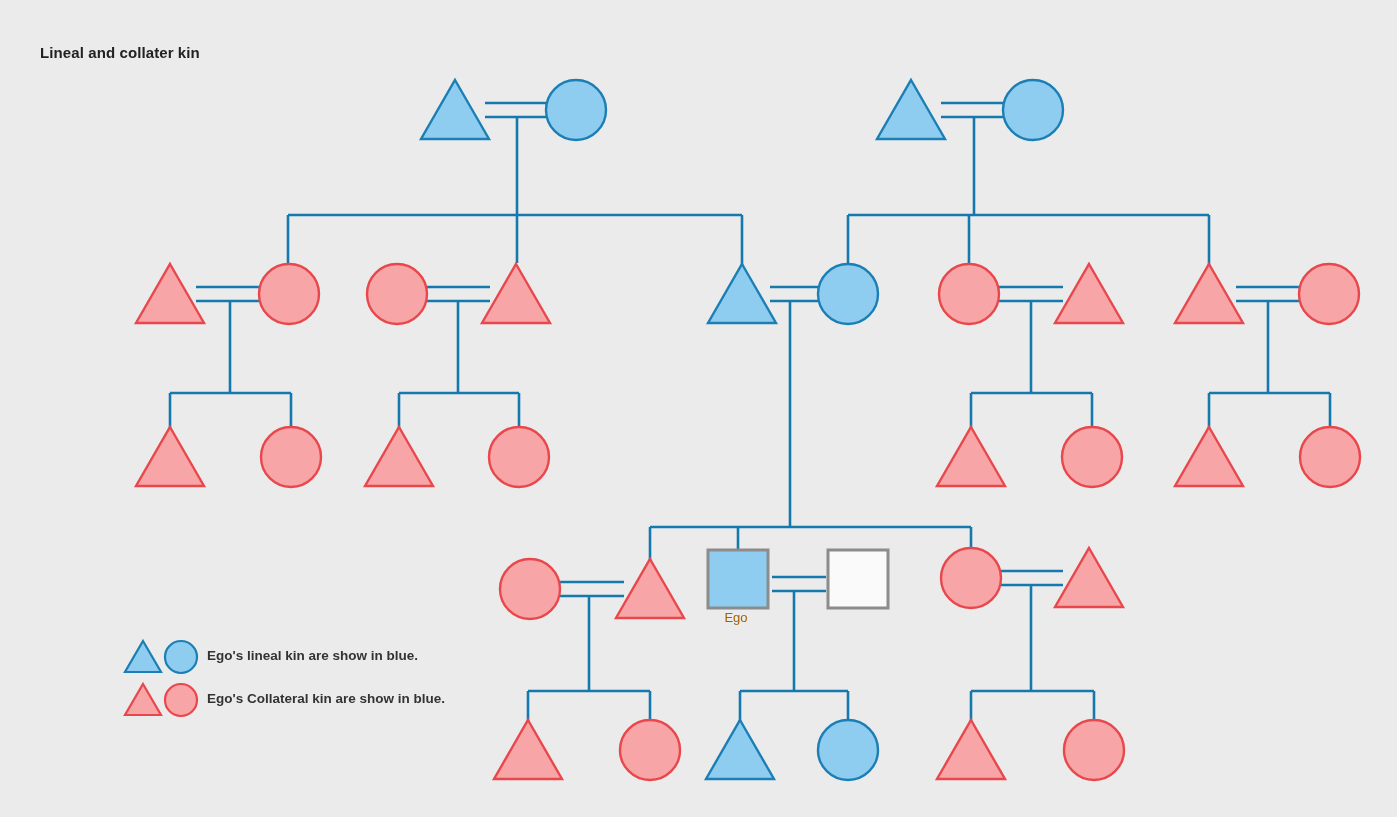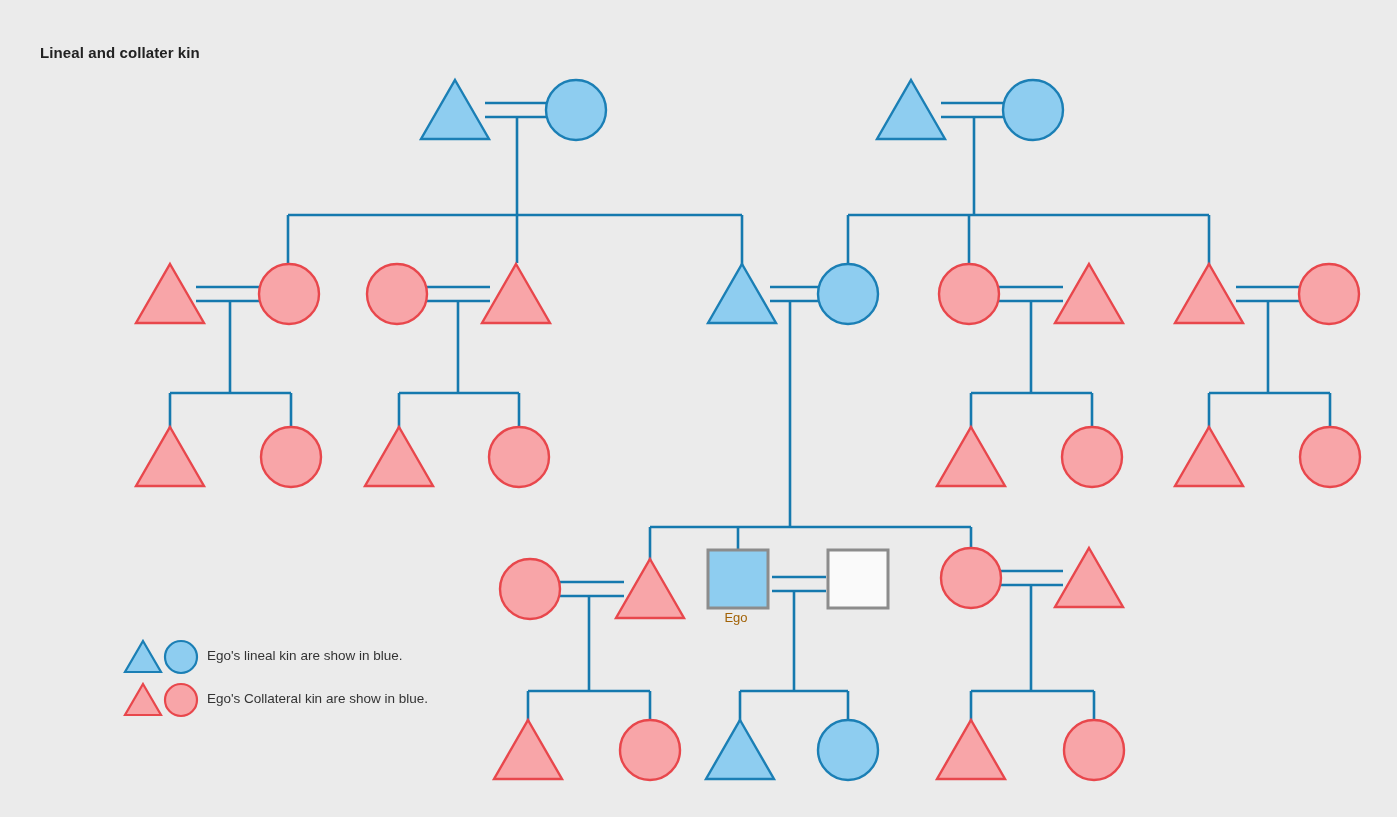--- a/index.html
+++ b/index.html
@@ -30,20 +30,21 @@
     font-weight: bold;
     color: #222222;
     letter-spacing: 0.1px;
     white-space: nowrap;
   }
   .legend-label {
     position: absolute;
     font-size: 13.5px;
     color: #333333;
     white-space: nowrap;
+    font-weight: bold;
   }
   #legend-label-lineal { left: 207px; top: 648px; }
   #legend-label-collateral { left: 207px; top: 691px; text-align: right; }
   #ego-label {
     position: absolute;
     left: 706px;
     top: 610px;
     width: 60px;
     text-align: center;
     font-size: 13px;

